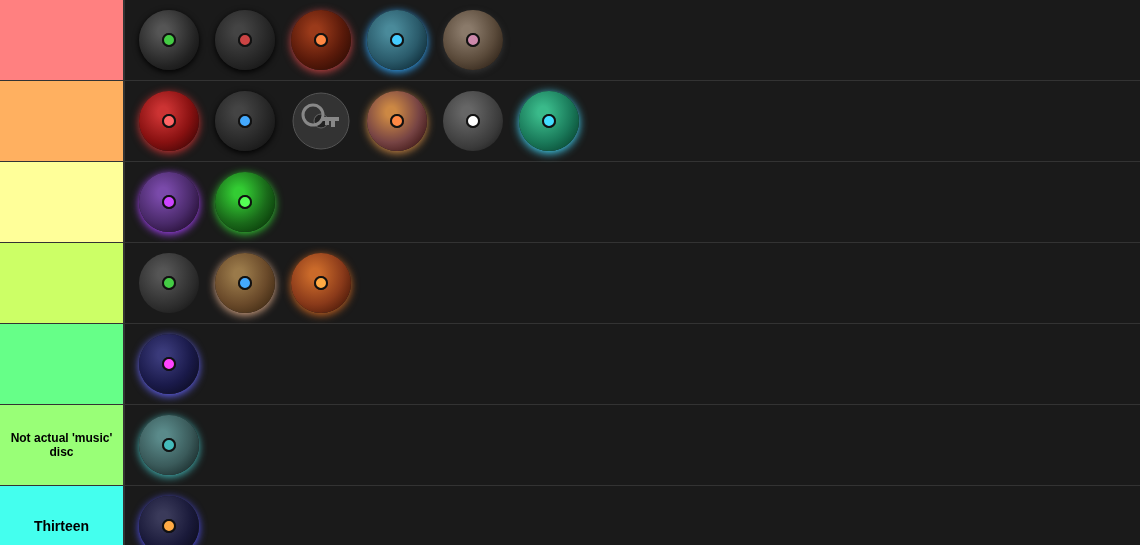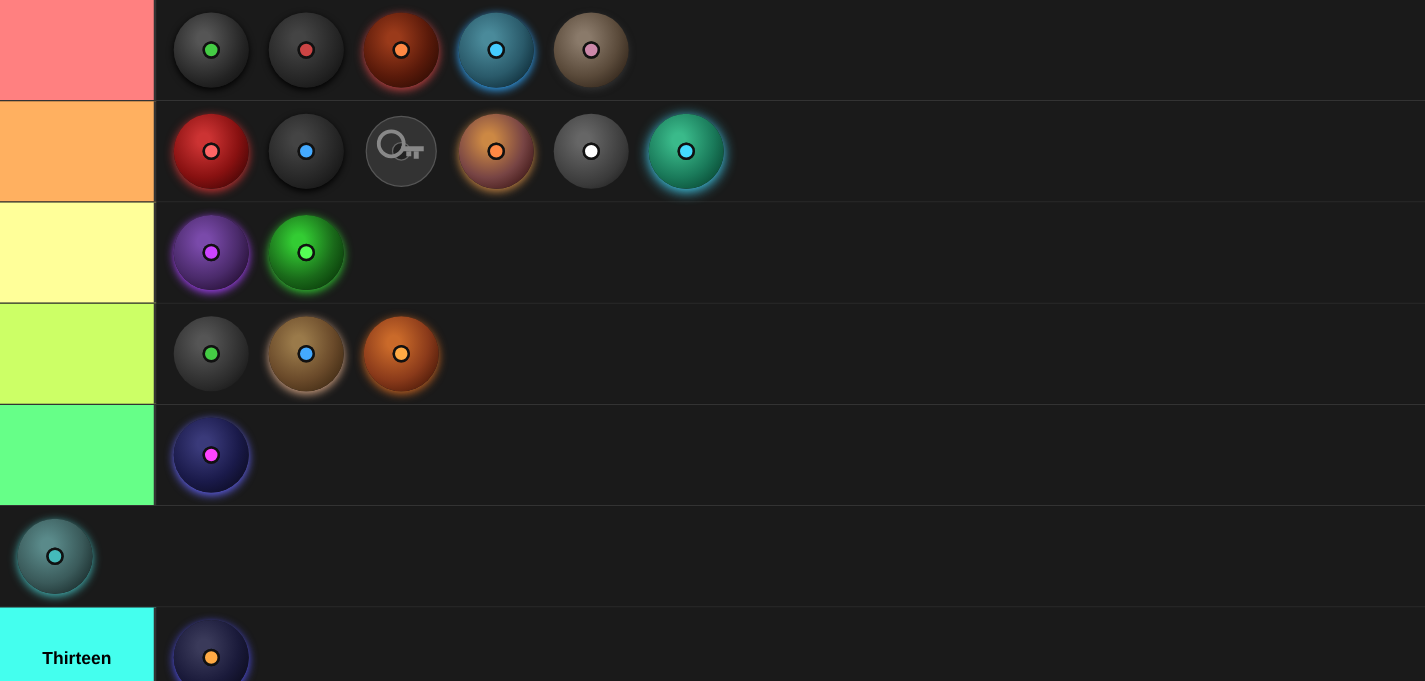--- a/index.html
+++ b/index.html
@@ -212,20 +212,21 @@
 
       <div class="disc-item">
         <div class="disc" style="background: radial-gradient(ellipse at 40% 35%, #3a3a7a 10%, #1a1a4a 55%, #05050f 100%); box-shadow:0 2px 8px #66f;">
           <div style="width:14px;height:14px;border-radius:50%;background:#f4f;border:2px solid #111;position:absolute;z-index:2;"></div>
         </div>
       </div>
     </div>
   </div>
 
   <div class="tier-row">
+    <div class="tier-label" style="background:#99ff77; font-size:12px; font-weight:bold; color:#000;">Not actual 'music' disc</div>
     <div class="tier-items">
 
       <div class="disc-item">
         <div class="disc" style="background: radial-gradient(ellipse at 40% 35%, #5a8a8a 10%, #3a5a5a 55%, #0a1515 100%); box-shadow:0 2px 8px #4bb;">
           <div style="width:14px;height:14px;border-radius:50%;background:#4bb;border:2px solid #111;position:absolute;z-index:2;"></div>
         </div>
       </div>
     </div>
   </div>
 

